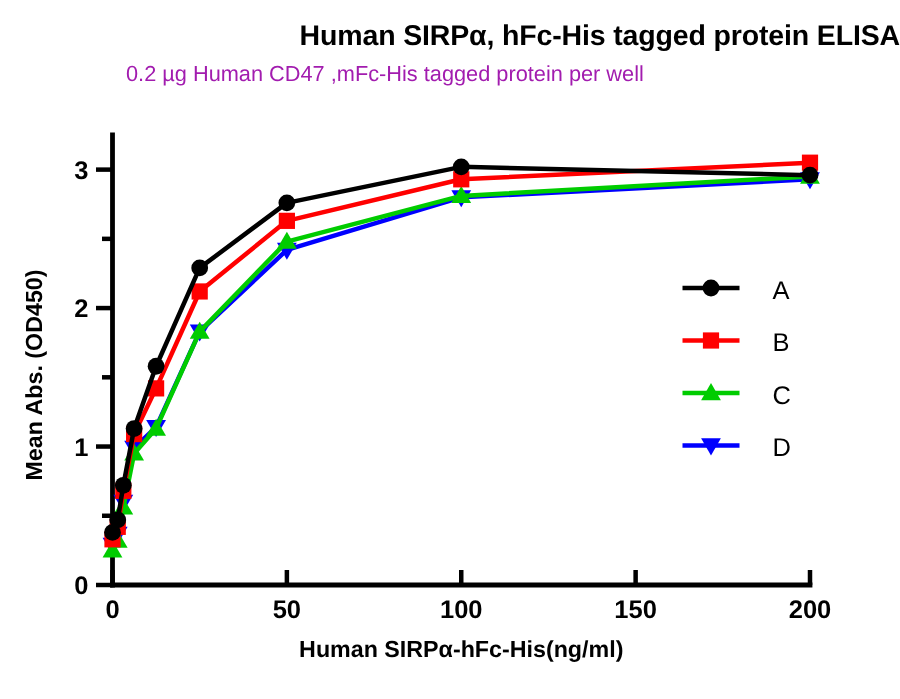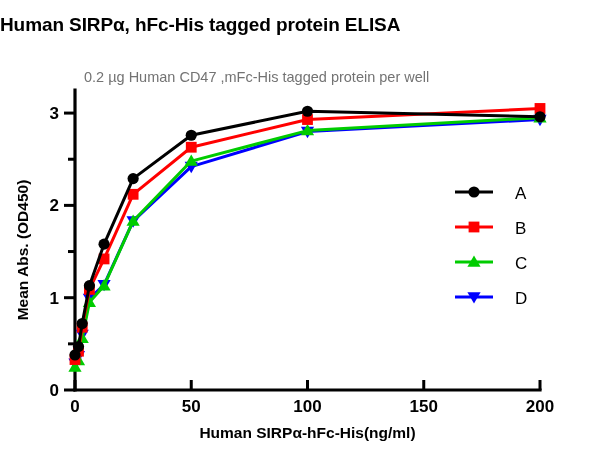--- a/index.html
+++ b/index.html
@@ -14,33 +14,33 @@
     height: 466px;
     background: #ffffff;
     overflow: hidden;
     font-family: "Liberation Sans", sans-serif;
   }
   #chart-title {
     position: absolute;
     top: 14px;
     left: 0;
     width: 600px;
-    text-align: left;
+    text-align: right;
     font-size: 19px;
     font-weight: bold;
     color: #000000;
     letter-spacing: -0.1px;
   }
   #chart-subtitle {
     position: absolute;
-    top: 69px;
+    top: 42px;
     left: 84px;
     font-size: 14.5px;
     font-weight: normal;
-    color: #737373;
+    color: #a21caf;
     white-space: nowrap;
   }
   #plot-svg {
     position: absolute;
     top: 0;
     left: 0;
   }
   .axis-line {
     stroke: #000000;
     stroke-width: 3.2;

